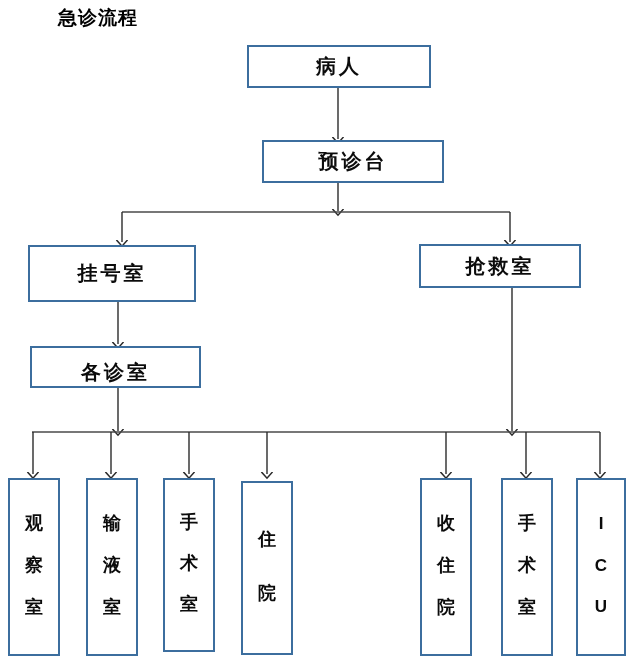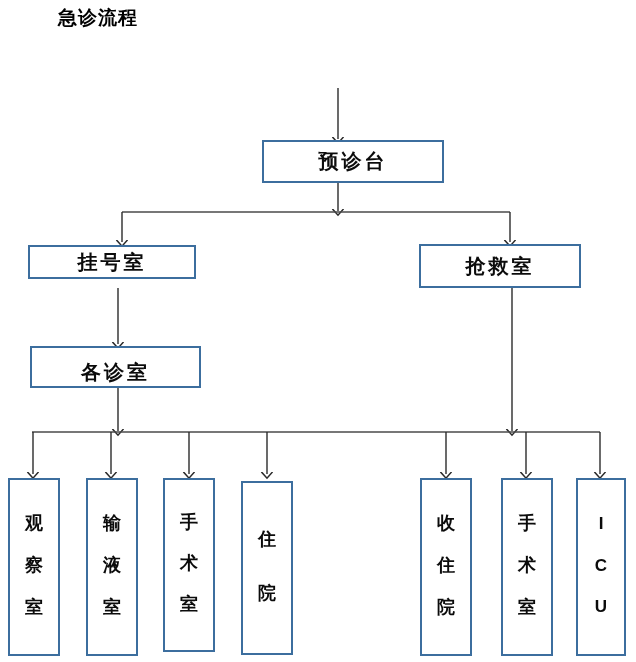--- a/index.html
+++ b/index.html
@@ -85,26 +85,29 @@
 
     <line x1="33" y1="432" x2="33" y2="474" stroke="#2b2b2b" stroke-width="1.4" marker-end="url(#ah)"></line>
     <line x1="111" y1="432" x2="111" y2="474" stroke="#2b2b2b" stroke-width="1.4" marker-end="url(#ah)"></line>
     <line x1="189" y1="432" x2="189" y2="474" stroke="#2b2b2b" stroke-width="1.4" marker-end="url(#ah)"></line>
     <line x1="267" y1="432" x2="267" y2="474" stroke="#2b2b2b" stroke-width="1.4" marker-end="url(#ah)"></line>
     <line x1="446" y1="432" x2="446" y2="474" stroke="#2b2b2b" stroke-width="1.4" marker-end="url(#ah)"></line>
     <line x1="526" y1="432" x2="526" y2="474" stroke="#2b2b2b" stroke-width="1.4" marker-end="url(#ah)"></line>
     <line x1="600" y1="432" x2="600" y2="474" stroke="#2b2b2b" stroke-width="1.4" marker-end="url(#ah)"></line>
   </svg>
 
+  <div class="node h" style="left:247px;top:45px;width:184px;height:43px;">
+    <span>病人</span>
+  </div>
 
   <div class="node h" style="left:249px;top:140px;width:182px;height:43px;margin-left:13px;">
     <span>预诊台</span>
   </div>
 
-  <div class="node h" style="left:28px;top:245px;width:168px;height:34px;justify-content:center;">
+  <div class="node h" style="left:28px;top:245px;width:168px;height:57px;justify-content:center;">
     <span>挂号室</span>
   </div>
 
   <div class="node h" style="left:419px;top:244px;width:162px;height:44px;">
     <span>抢救室</span>
   </div>
 
   <div class="node h" style="left:30px;top:346px;width:171px;height:42px;align-items:flex-end;">
     <span>各诊室</span>
   </div>

